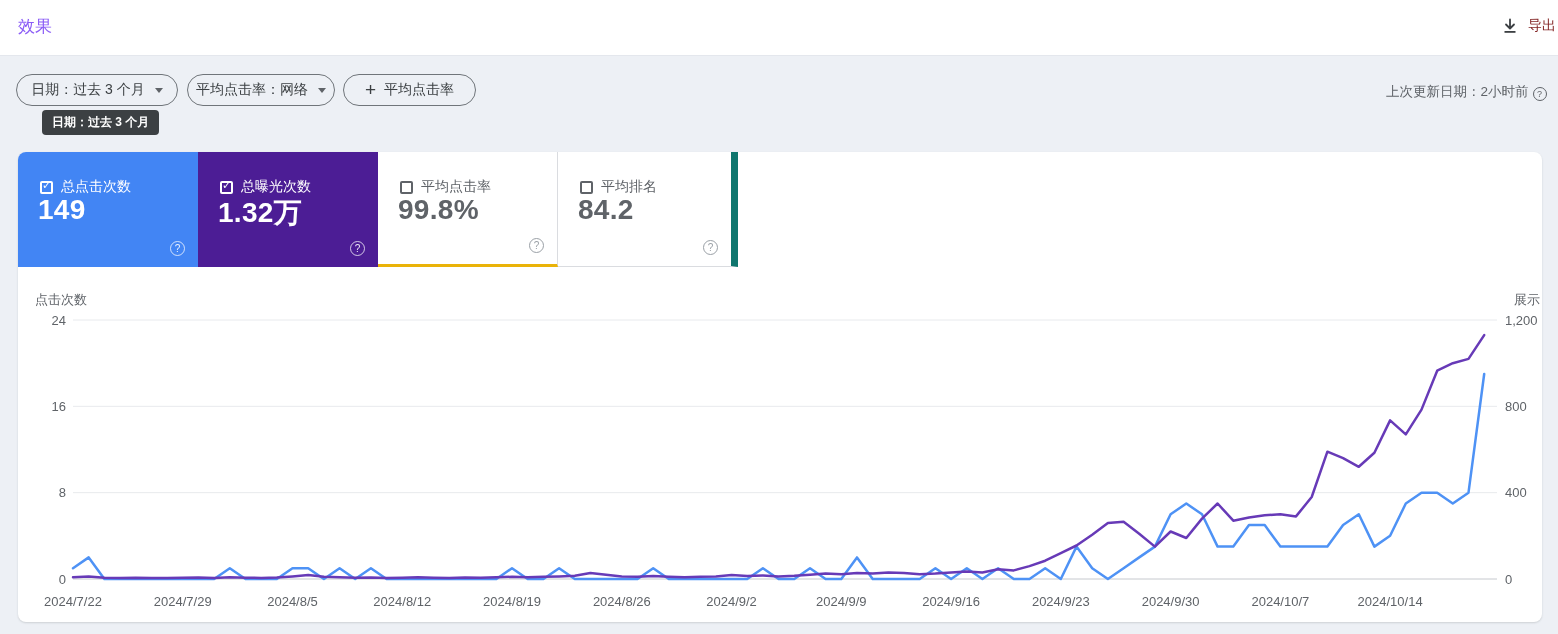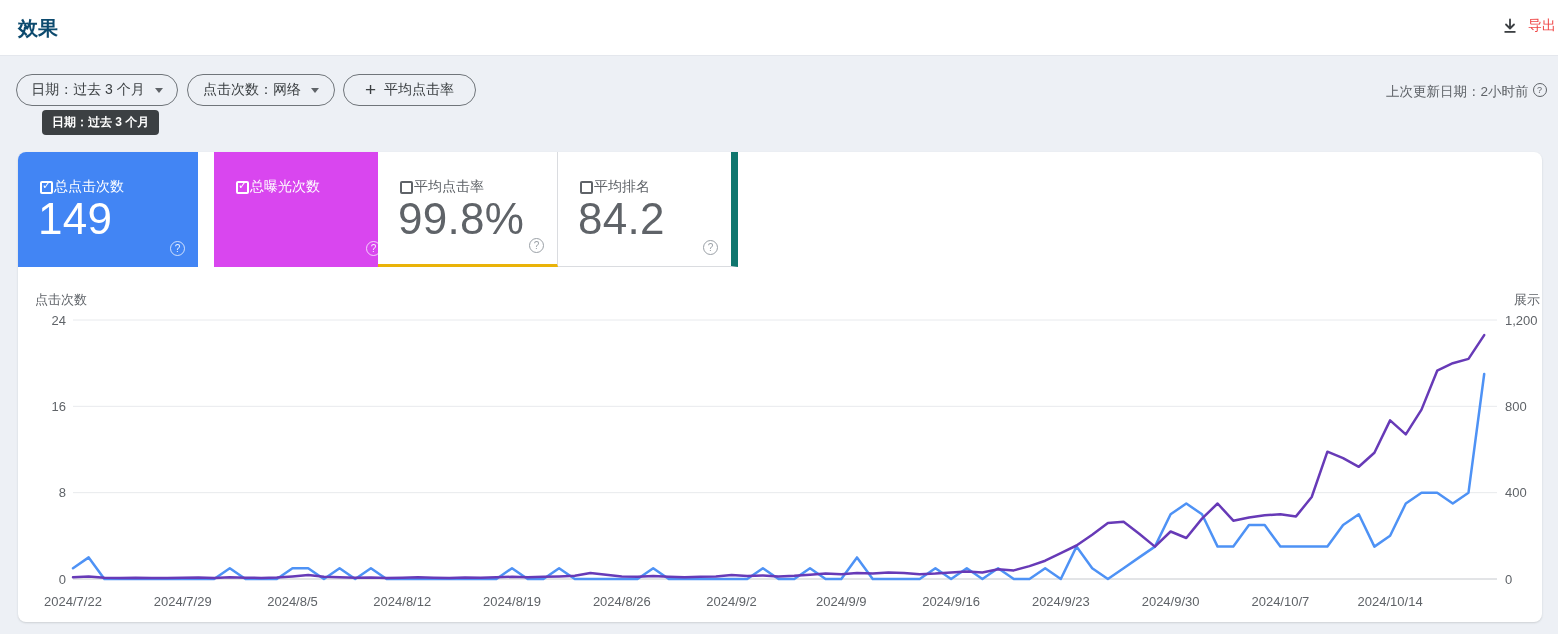--- a/index.html
+++ b/index.html
@@ -1,48 +1,48 @@
 <!DOCTYPE html>
 <html><head>
 <meta charset="utf-8">
 <style>
   * { margin:0; padding:0; box-sizing:border-box; }
   html,body { width:1558px; height:634px; overflow:hidden; }
   body { font-family:"Liberation Sans","DejaVu Sans",sans-serif; background:#edf0f5; position:relative; color:#202124; }
 
   .header-bar { position:absolute; left:0; top:0; width:1558px; height:56px; background:#fff; border-bottom:1px solid #e4e7ed; }
-  .page-title { position:absolute; left:18px; top:15px; font-size:20px; font-weight:700; color:#0c4a6e; }
-  .export-btn { position:absolute; left:1501px; top:17px; display:flex; align-items:center; gap:9px; font-size:14px; color:#ef4444; cursor:pointer; white-space:nowrap; }
+  .page-title { position:absolute; left:18px; top:15px; font-size:17px; font-weight:400; color:#8b5cf6; }
+  .export-btn { position:absolute; left:1501px; top:17px; display:flex; align-items:center; gap:9px; font-size:14px; color:#7f1d1d; cursor:pointer; white-space:nowrap; }
   .export-btn svg { display:block; }
 
   .chip { position:absolute; top:74px; height:32px; border:1px solid #70757a; border-radius:16px; display:flex; align-items:center; justify-content:center; gap:10px; font-size:14px; color:#3c4043; cursor:pointer; background:transparent; }
   .chip-date   { left:16px;  width:162px; }
   .chip-search { left:187px; width:148px; }
   .chip-add    { left:343px; width:133px; gap:8px; }
   .caret { width:0; height:0; border-left:4px solid transparent; border-right:4px solid transparent; border-top:5px solid #5f6368; }
   .plus-glyph { font-size:19px; line-height:1; color:#3c4043; margin-top:-2px; }
 
   .tooltip { position:absolute; left:42px; top:110px; height:25px; background:#3c4043; color:#fff; font-size:12px; font-weight:bold; border-radius:4px; display:flex; align-items:center; padding:0 10px; white-space:nowrap; }
 
-  .last-updated { position:absolute; top:83px; left:1386px; display:flex; align-items:flex-start; gap:4px; font-size:13.5px; color:#5f6368; white-space:nowrap; }
+  .last-updated { position:absolute; top:83px; left:1386px; display:flex; align-items:flex-end; gap:4px; font-size:13.5px; color:#5f6368; white-space:nowrap; }
   .info-circle { width:14px; height:14px; border:1.5px solid #5f6368; border-radius:50%; font-size:9px; color:#5f6368; display:flex; align-items:center; justify-content:center; flex:none; }
 
   .panel { position:absolute; left:18px; top:152px; width:1524px; height:470px; background:#fff; border-radius:8px; box-shadow:0 1px 2px rgba(60,64,67,.18); }
 
   .card { position:absolute; top:0; width:180px; height:115px; cursor:pointer; }
   .card-0 { left:0;   background:#4285f4; color:#fff; border-top-left-radius:8px; }
-  .card-1 { left:196px; background:#d946ef; color:#fff; }
+  .card-1 { left:180px; background:#4c1d95; color:#fff; }
   .card-2 { left:360px; background:#fff; color:#5f6368; border-right:1px solid #dadce0; border-bottom:3px solid #eab308; }
   .card-3 { left:540px; background:#fff; color:#5f6368; border-right:7px solid #0f766e; border-bottom:1px solid #dadce0; }
-  .card-head { position:absolute; left:22px; top:26px; display:flex; align-items:center; gap:1px; font-size:14px; white-space:nowrap; }
+  .card-head { position:absolute; left:22px; top:26px; display:flex; align-items:center; gap:8px; font-size:14px; white-space:nowrap; }
   .checkbox { width:13px; height:13px; border-radius:2px; position:relative; flex:none; }
   .checkbox.on  { border:2px solid #fff; }
   .checkbox.on::after { content:"✓"; position:absolute; left:0px; top:-3.5px; font-size:11px; font-weight:bold; color:#fff; }
   .checkbox.off { border:2px solid #5f6368; }
-  .card-value { position:absolute; left:20px; top:42px; font-size:44px; font-weight:400; letter-spacing:.3px; white-space:nowrap; }
+  .card-value { position:absolute; left:20px; top:42px; font-size:28px; font-weight:700; letter-spacing:.3px; white-space:nowrap; }
   .help-circle { position:absolute; right:13px; bottom:11px; width:15px; height:15px; border-radius:50%; font-size:10px; display:flex; align-items:center; justify-content:center; cursor:pointer; }
   .help-light { border:1px solid rgba(255,255,255,.75); color:rgba(255,255,255,.9); }
   .help-gray  { border:1px solid #9aa0a6; color:#9aa0a6; }
 
   .chart-wrap { position:absolute; left:0; top:138px; width:1524px; height:332px; }
   .chart-wrap svg text { font-family:"Liberation Sans","DejaVu Sans",sans-serif; font-size:13px; fill:#5f6368; }
 </style>
 </head>
 <body>
 
@@ -57,21 +57,21 @@
     </span>
     <span>导出</span>
   </div>
 </div>
 
 <div class="chip chip-date">
   <span>日期：过去 3 个月</span>
   <span class="caret"></span>
 </div>
 <div class="chip chip-search">
-  <span>点击次数：网络</span>
+  <span>平均点击率：网络</span>
   <span class="caret"></span>
 </div>
 <div class="chip chip-add">
   <span class="plus-glyph">+</span>
   <span>平均点击率</span>
 </div>
 
 <div class="tooltip">
   <span>日期：过去 3 个月</span>
 </div>
@@ -90,20 +90,21 @@
     </div>
     <div class="card-value">149</div>
     <div class="help-circle help-light">?</div>
   </div>
 
   <div class="card card-1">
     <div class="card-head">
       <span class="checkbox on"></span>
       <span>总曝光次数</span>
     </div>
+    <div class="card-value">1.32万</div>
     <div class="help-circle help-light">?</div>
   </div>
 
   <div class="card card-2">
     <div class="card-head">
       <span class="checkbox off"></span>
       <span>平均点击率</span>
     </div>
     <div class="card-value">99.8%</div>
     <div class="help-circle help-gray">?</div>

